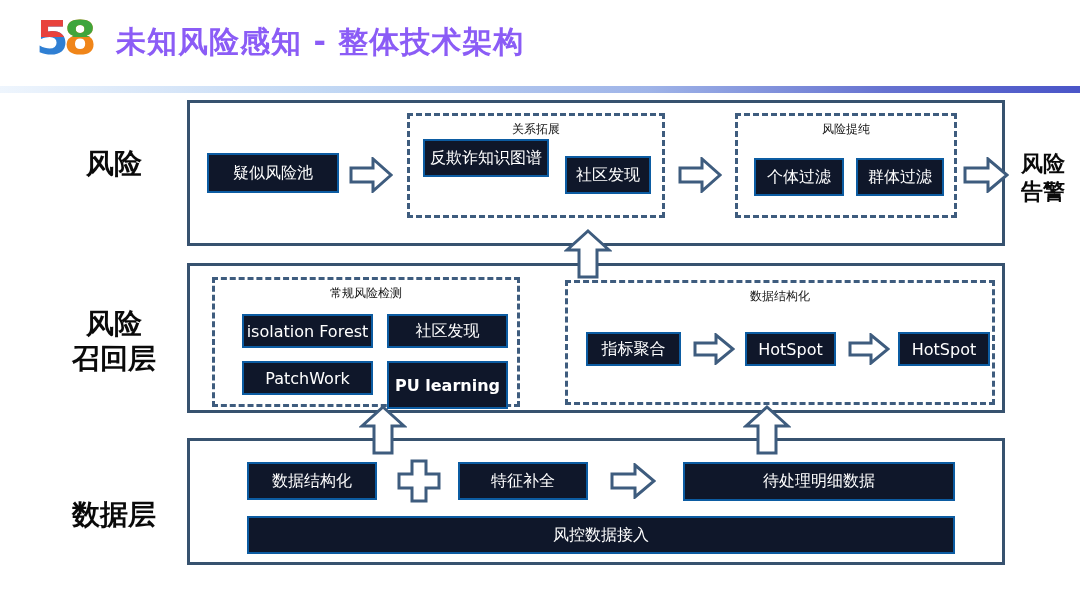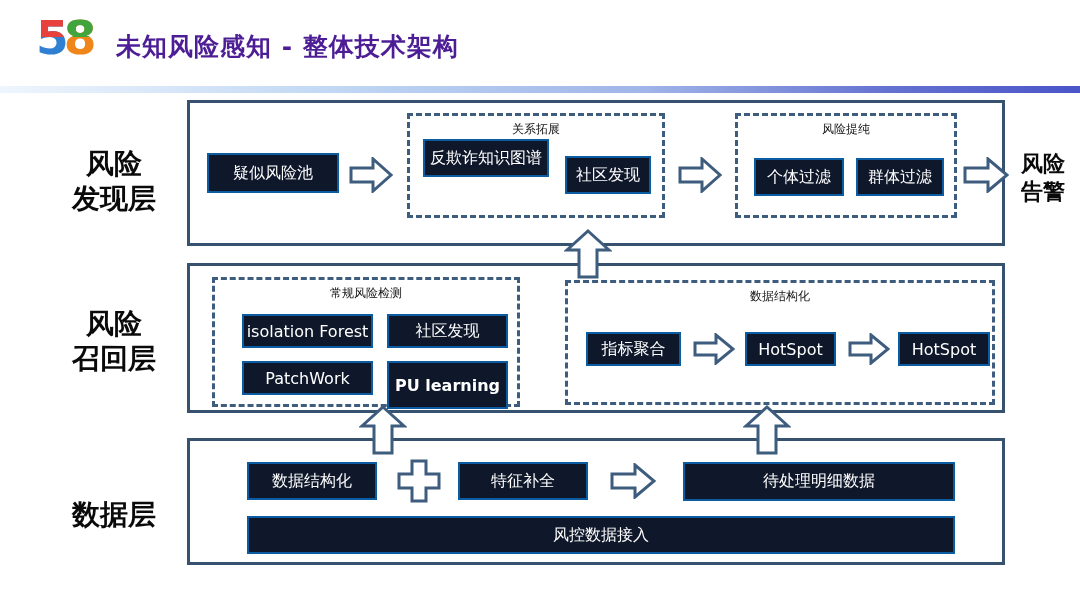--- a/index.html
+++ b/index.html
@@ -7,21 +7,21 @@
   body { font-family:"DejaVu Sans","Liberation Sans",sans-serif; }
   .slide { position:relative; width:1080px; height:607px; background:#fff; overflow:hidden; }
 
   
   .logo { position:absolute; left:36px; top:10px; font-weight:bold; font-size:47px; line-height:56px; letter-spacing:-2px; }
   .logo .ch { position:relative; display:inline-block; }
   .logo .ch .base { position:relative; }
   .logo .ch .over { position:absolute; left:0; top:0; clip-path:inset(0 0 52% 0); }
   .ch5 .base { color:#2F7FD3; } .ch5 .over { color:#E8413C; }
   .ch8 .base { color:#F08519; } .ch8 .over { color:#3FA53C; }
-  .title { position:absolute; left:116px; top:30px; font-size:25px; font-weight:800; color:#4c1d95; letter-spacing:1px; }
+  .title { position:absolute; left:116px; top:22px; font-size:30px; font-weight:800; color:#8b5cf6; letter-spacing:1px; }
   .divider { position:absolute; left:0; top:86px; width:1080px; height:7px;
     background:linear-gradient(90deg,#EEF5FD 0%,#C2D8F4 30%,#9FB4E8 60%,#6672D0 82%,#4A55C8 100%); }
 
   
   .layer { position:absolute; border:3px solid #37526F; background:#fff; z-index:1; }
   .layer-label { position:absolute; left:56px; width:116px; text-align:center; font-weight:800; color:#0a0a0a; font-size:28px; line-height:35px; z-index:2; }
 
   
   .node { position:absolute; background:#0f172a; border:2px solid #0C5CA2; color:#fff;
     display:flex; align-items:center; justify-content:center; font-size:16px; z-index:3; white-space:nowrap; }
@@ -48,21 +48,20 @@
     </span><span class="ch ch8" style="margin-left:-3px">
       <span class="base">8</span>
       <span class="over" aria-hidden="true">8</span>
     </span>
   </div>
   <div class="title">未知风险感知 - 整体技术架构</div>
   <div class="divider"></div>
 
   <div class="layer-label" style="top:146px;">
     <div>风险</div>
-    <div>发现层</div>
   </div>
   <div class="layer" style="left:187px; top:100px; width:818px; height:146px;"></div>
 
   <div class="node" style="left:207px; top:153px; width:132px; height:40px;">疑似风险池</div>
 
   <div class="shape" style="left:349px; top:157px;">
     <svg width="44" height="36" viewBox="0 0 44 36">
         <polygon points="2,11 24,11 24,2 42,18 24,34 24,25 2,25" fill="#fff" stroke="#3E5C7E" stroke-width="3"></polygon>
       </svg>
   </div>

